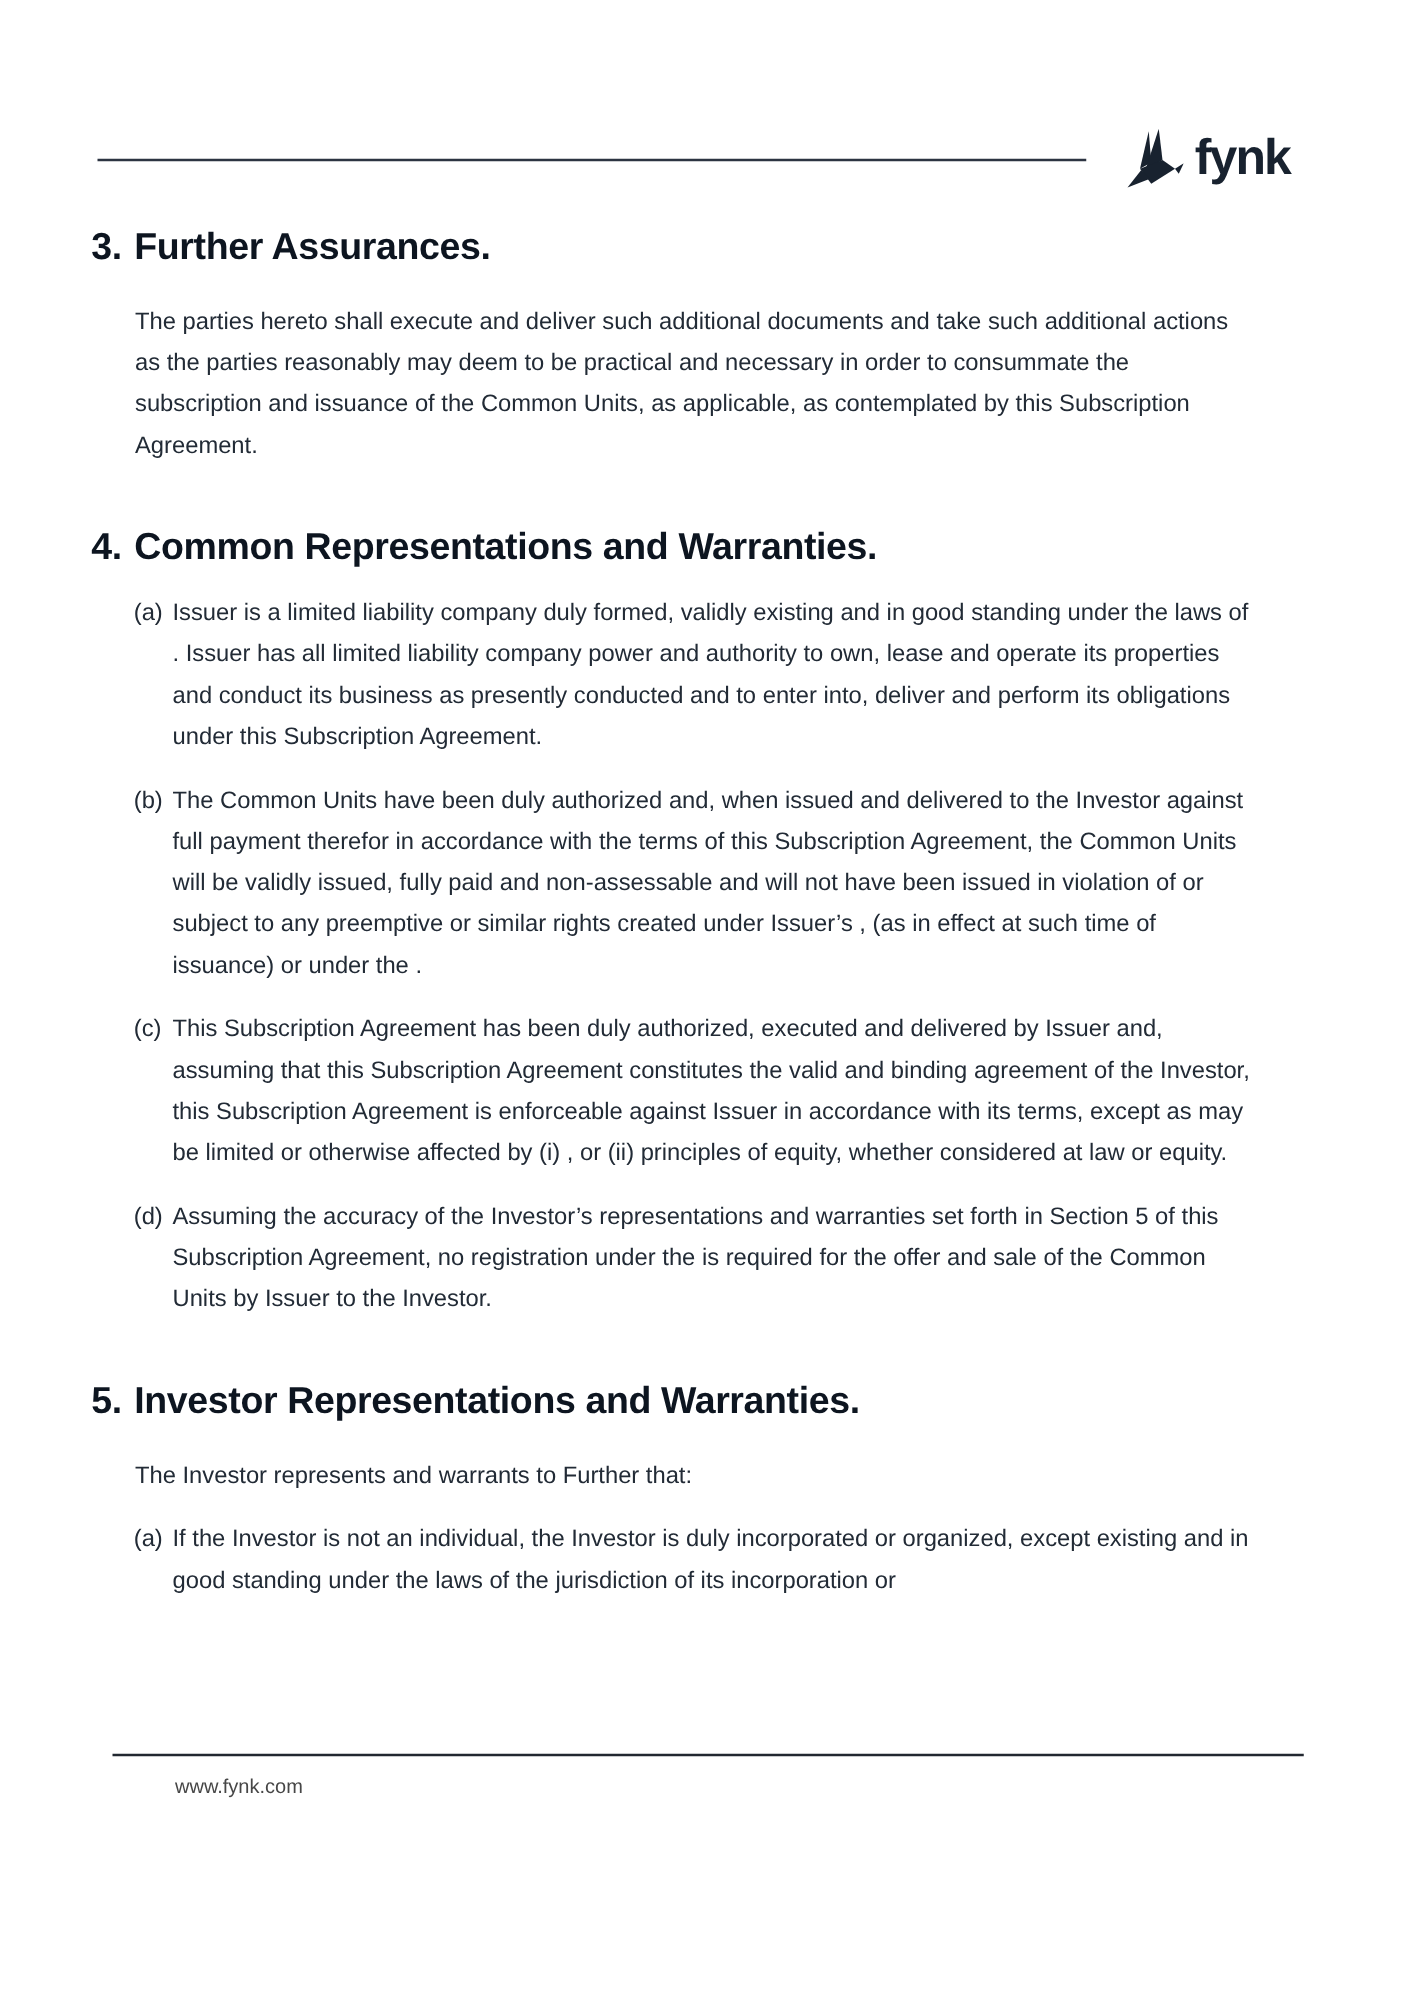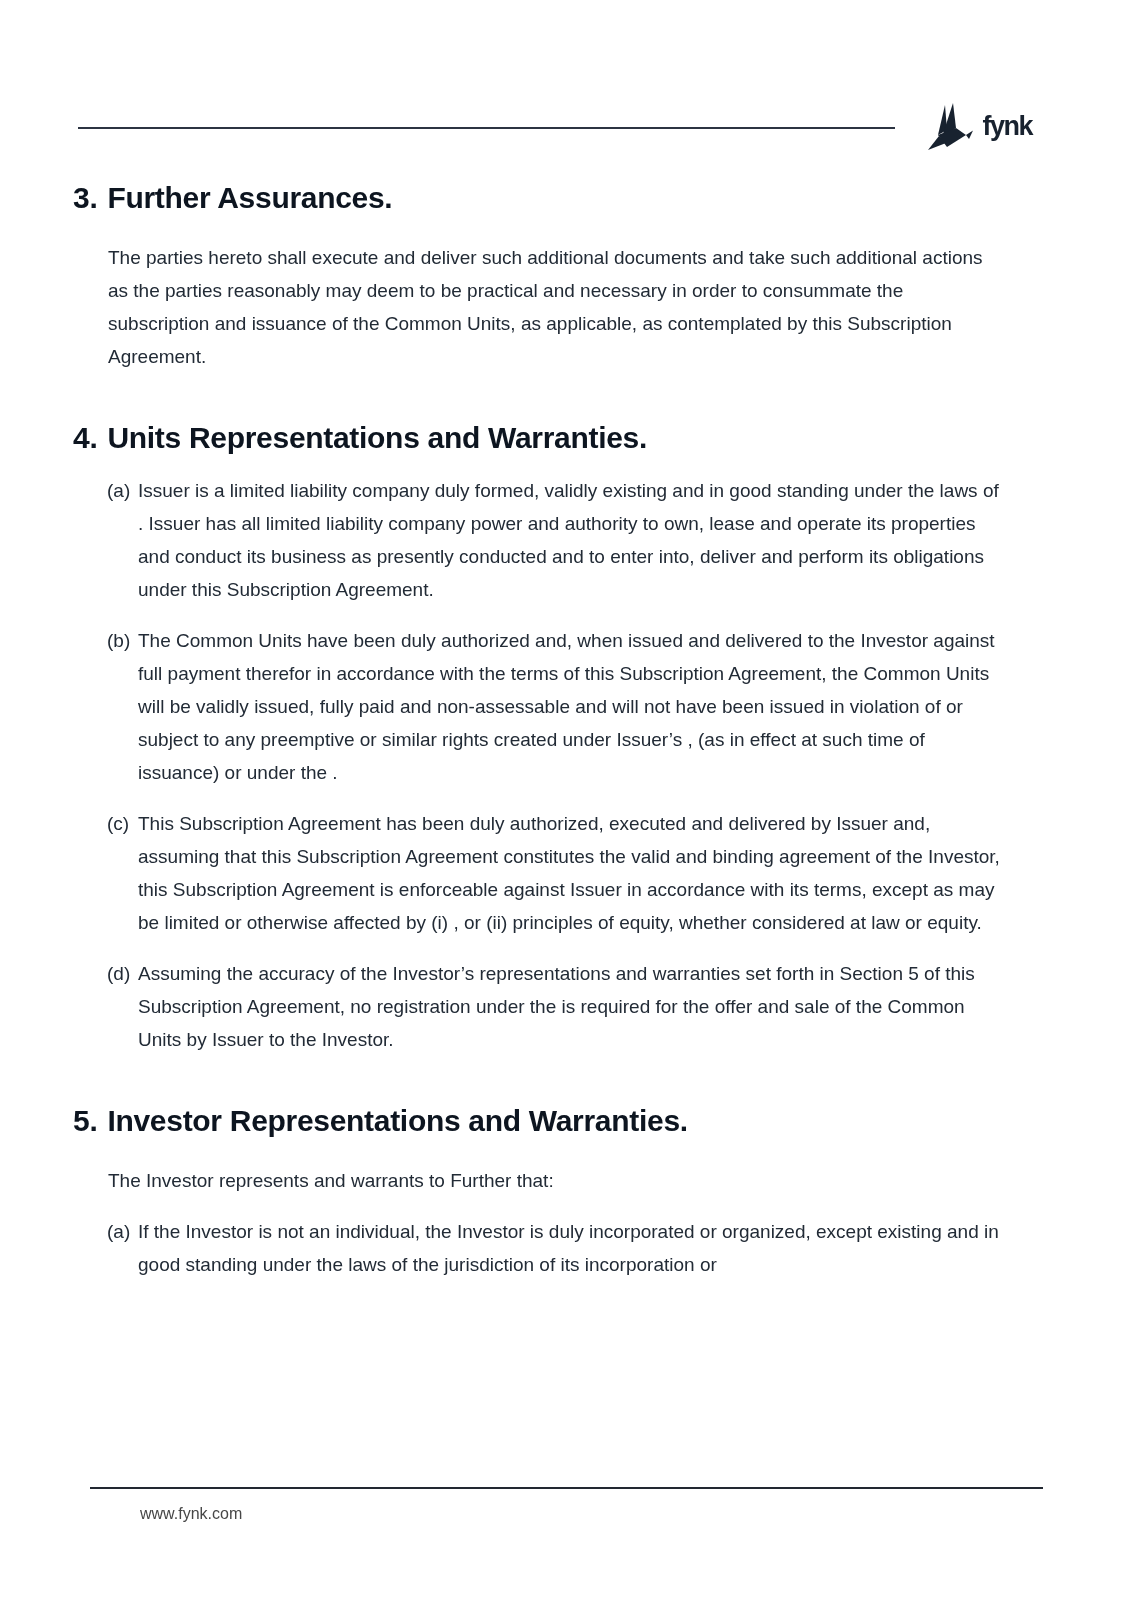--- a/index.html
+++ b/index.html
@@ -35,21 +35,21 @@
     background: #2c3442;
     margin-right: 30px;
   }
   .logo {
     display: flex;
     align-items: center;
     gap: 9px;
   }
   .logo svg { display: block; }
   .logo-text {
-    font-size: 27px;
+    font-size: 40px;
     font-weight: bold;
     letter-spacing: -1.5px;
     color: #18222f;
     line-height: 1;
     padding-bottom: 4px;
   }
 
   
   main {
     position: absolute;
@@ -91,21 +91,21 @@
   .list-marker {
     flex: 0 0 31px;
   }
   .list-text {
     flex: 1;
   }
 
   
   .footer {
     position: absolute;
-    top: 1487px;
+    top: 1403px;
     left: 90px;
     width: 953px;
   }
   .footer-rule {
     height: 2px;
     background: #222831;
   }
   .footer-lines {
     margin-top: 11px;
     margin-left: 50px;
@@ -139,21 +139,21 @@
 
     <section class="sec-3">
       <h2 class="sec-h">
         <span class="sec-num">3.</span><span>Further Assurances.</span>
       </h2>
       <p class="body-text">The parties hereto shall execute and deliver such additional documents and take such additional actions as the parties reasonably may deem to be practical and necessary in order to consummate the subscription and issuance of the Common Units, as applicable, as contemplated by this Subscription Agreement.</p>
     </section>
 
     <section class="sec-4">
       <h2 class="sec-h">
-        <span class="sec-num">4.</span><span>Units Representations and Warranties.</span>
+        <span class="sec-num">4.</span><span>Common Representations and Warranties.</span>
       </h2>
       <div class="list">
         <div class="list-item">
           <span class="list-marker">(a)</span>
           <span class="list-text">Issuer is a limited liability company duly formed, validly existing and in good standing under the laws of . Issuer has all limited liability company power and authority to own, lease and operate its properties and conduct its business as presently conducted and to enter into, deliver and perform its obligations under this Subscription Agreement.</span>
         </div>
         <div class="list-item">
           <span class="list-marker">(b)</span>
           <span class="list-text">The Common Units have been duly authorized and, when issued and delivered to the Investor against full payment therefor in accordance with the terms of this Subscription Agreement, the Common Units will be validly issued, fully paid and non-assessable and will not have been issued in violation of or subject to any preemptive or similar rights created under Issuer’s , (as in effect at such time of issuance) or under the .</span>
         </div>

